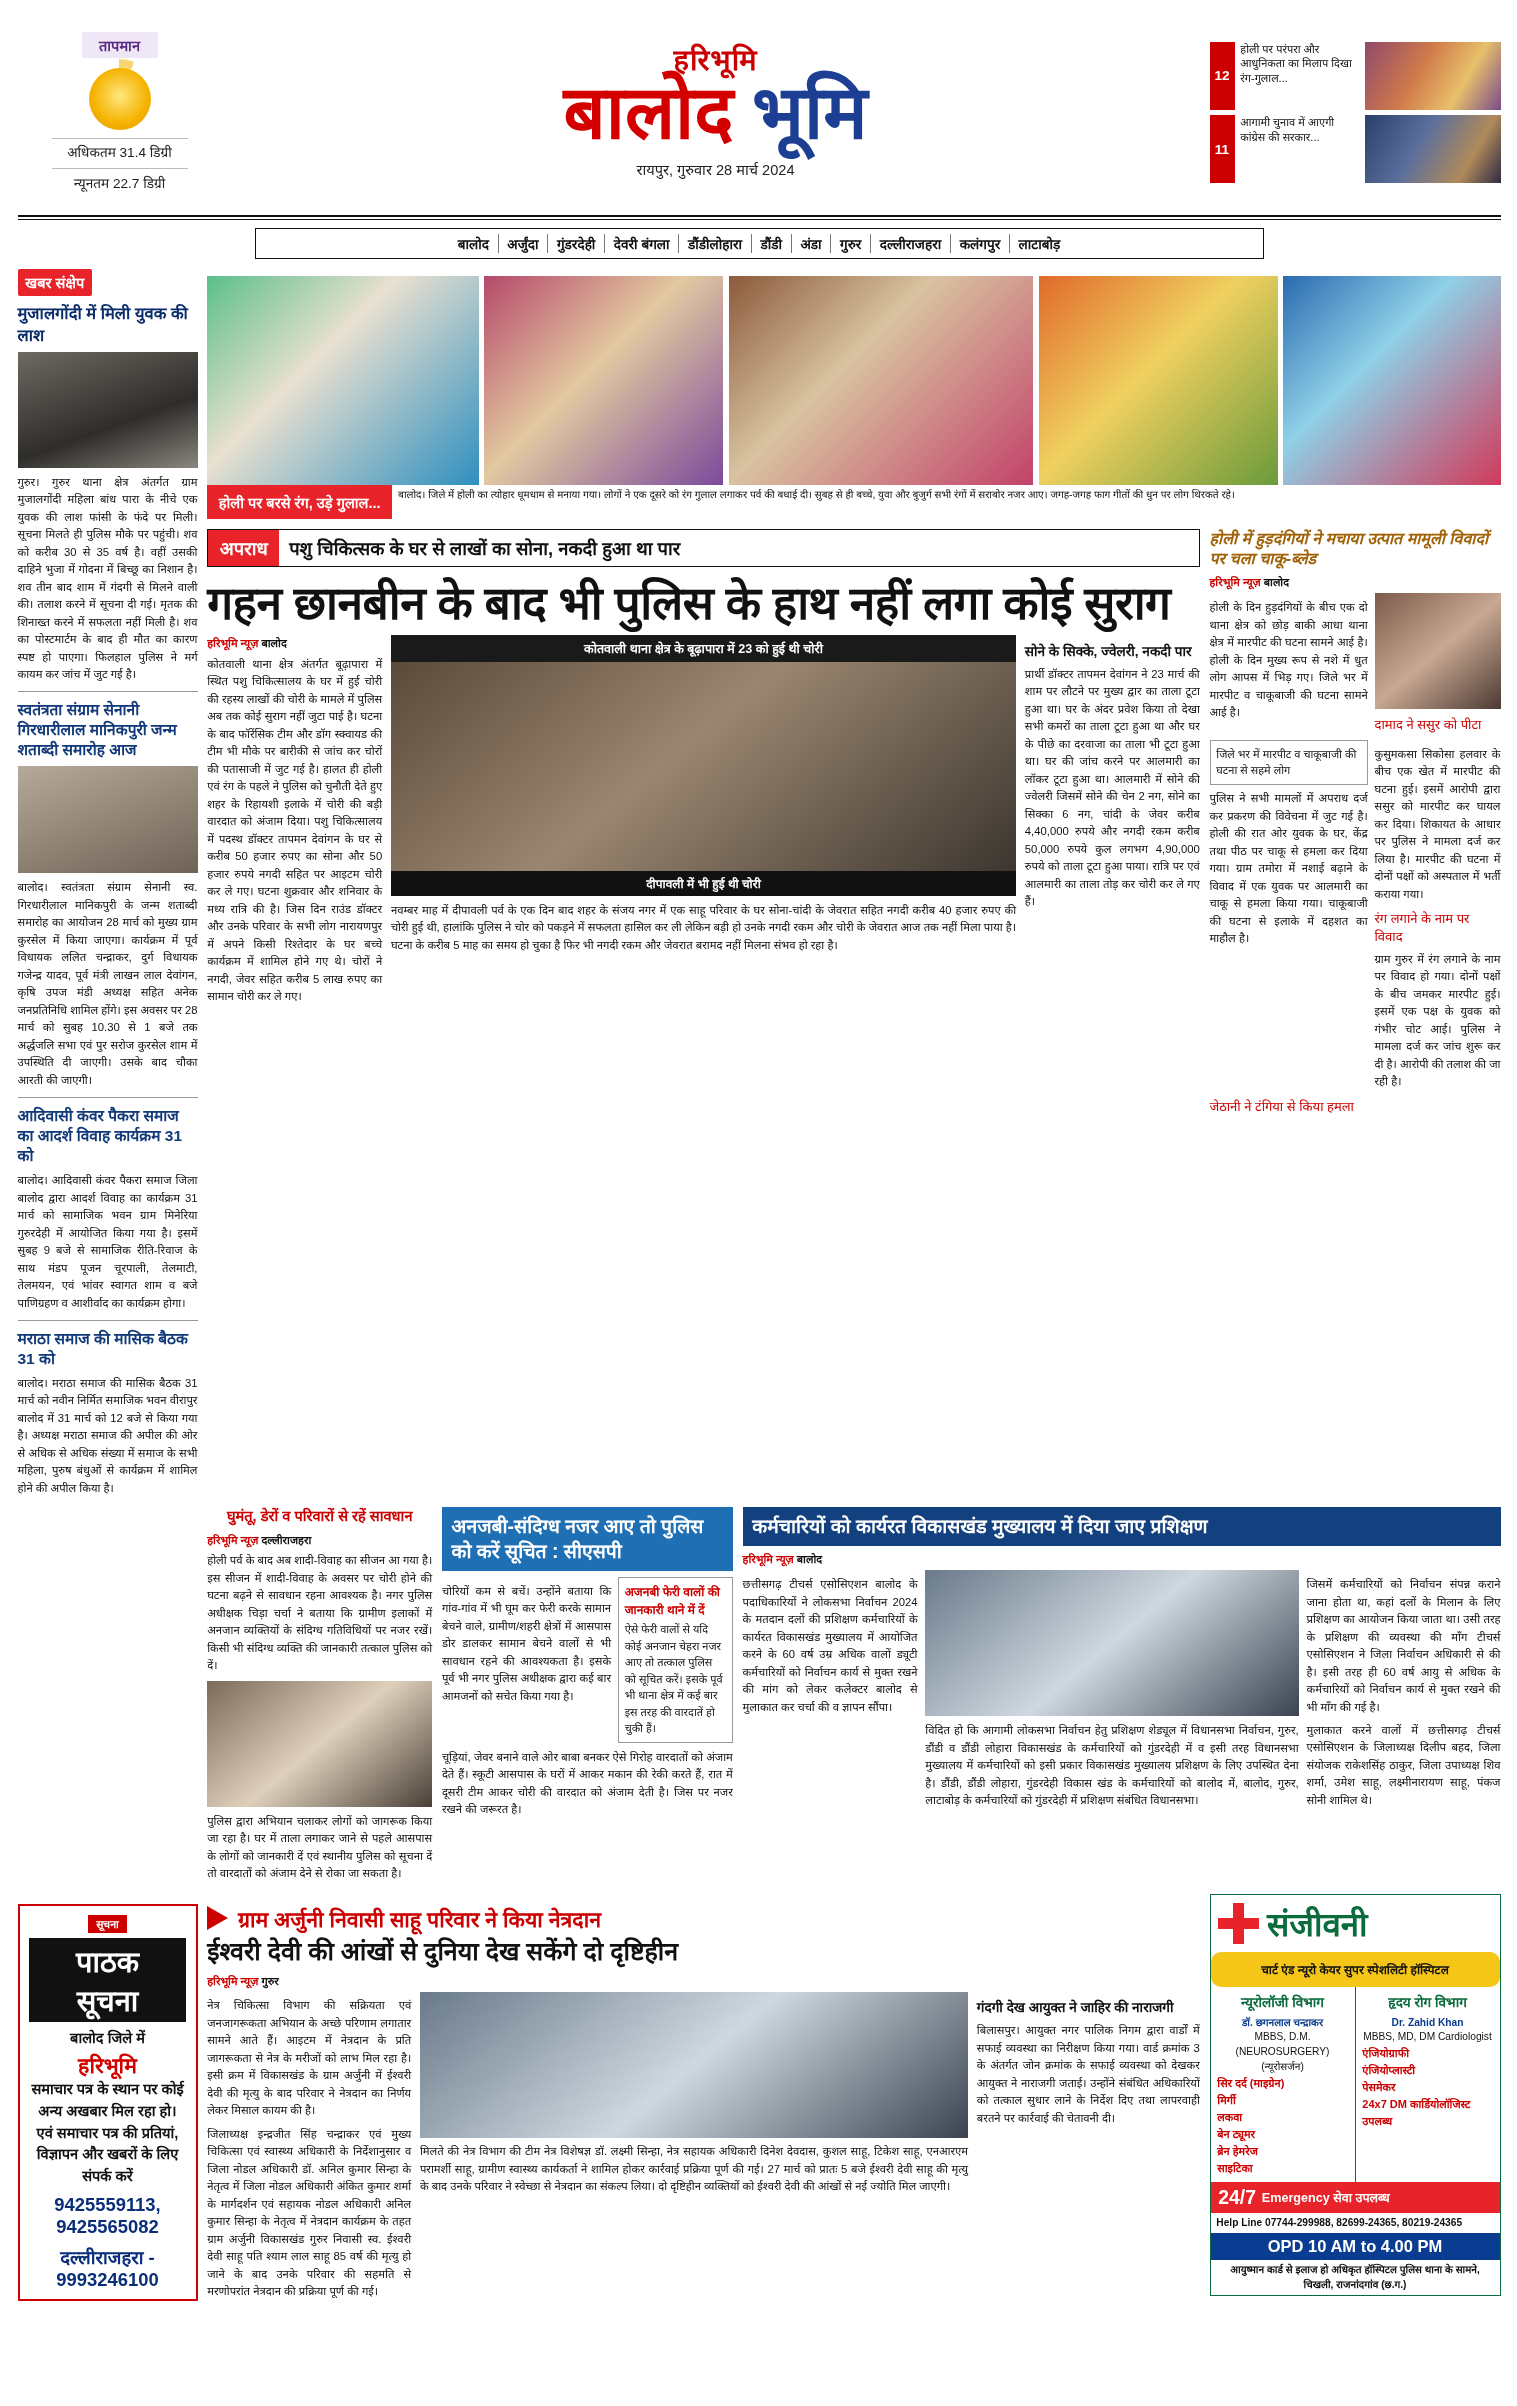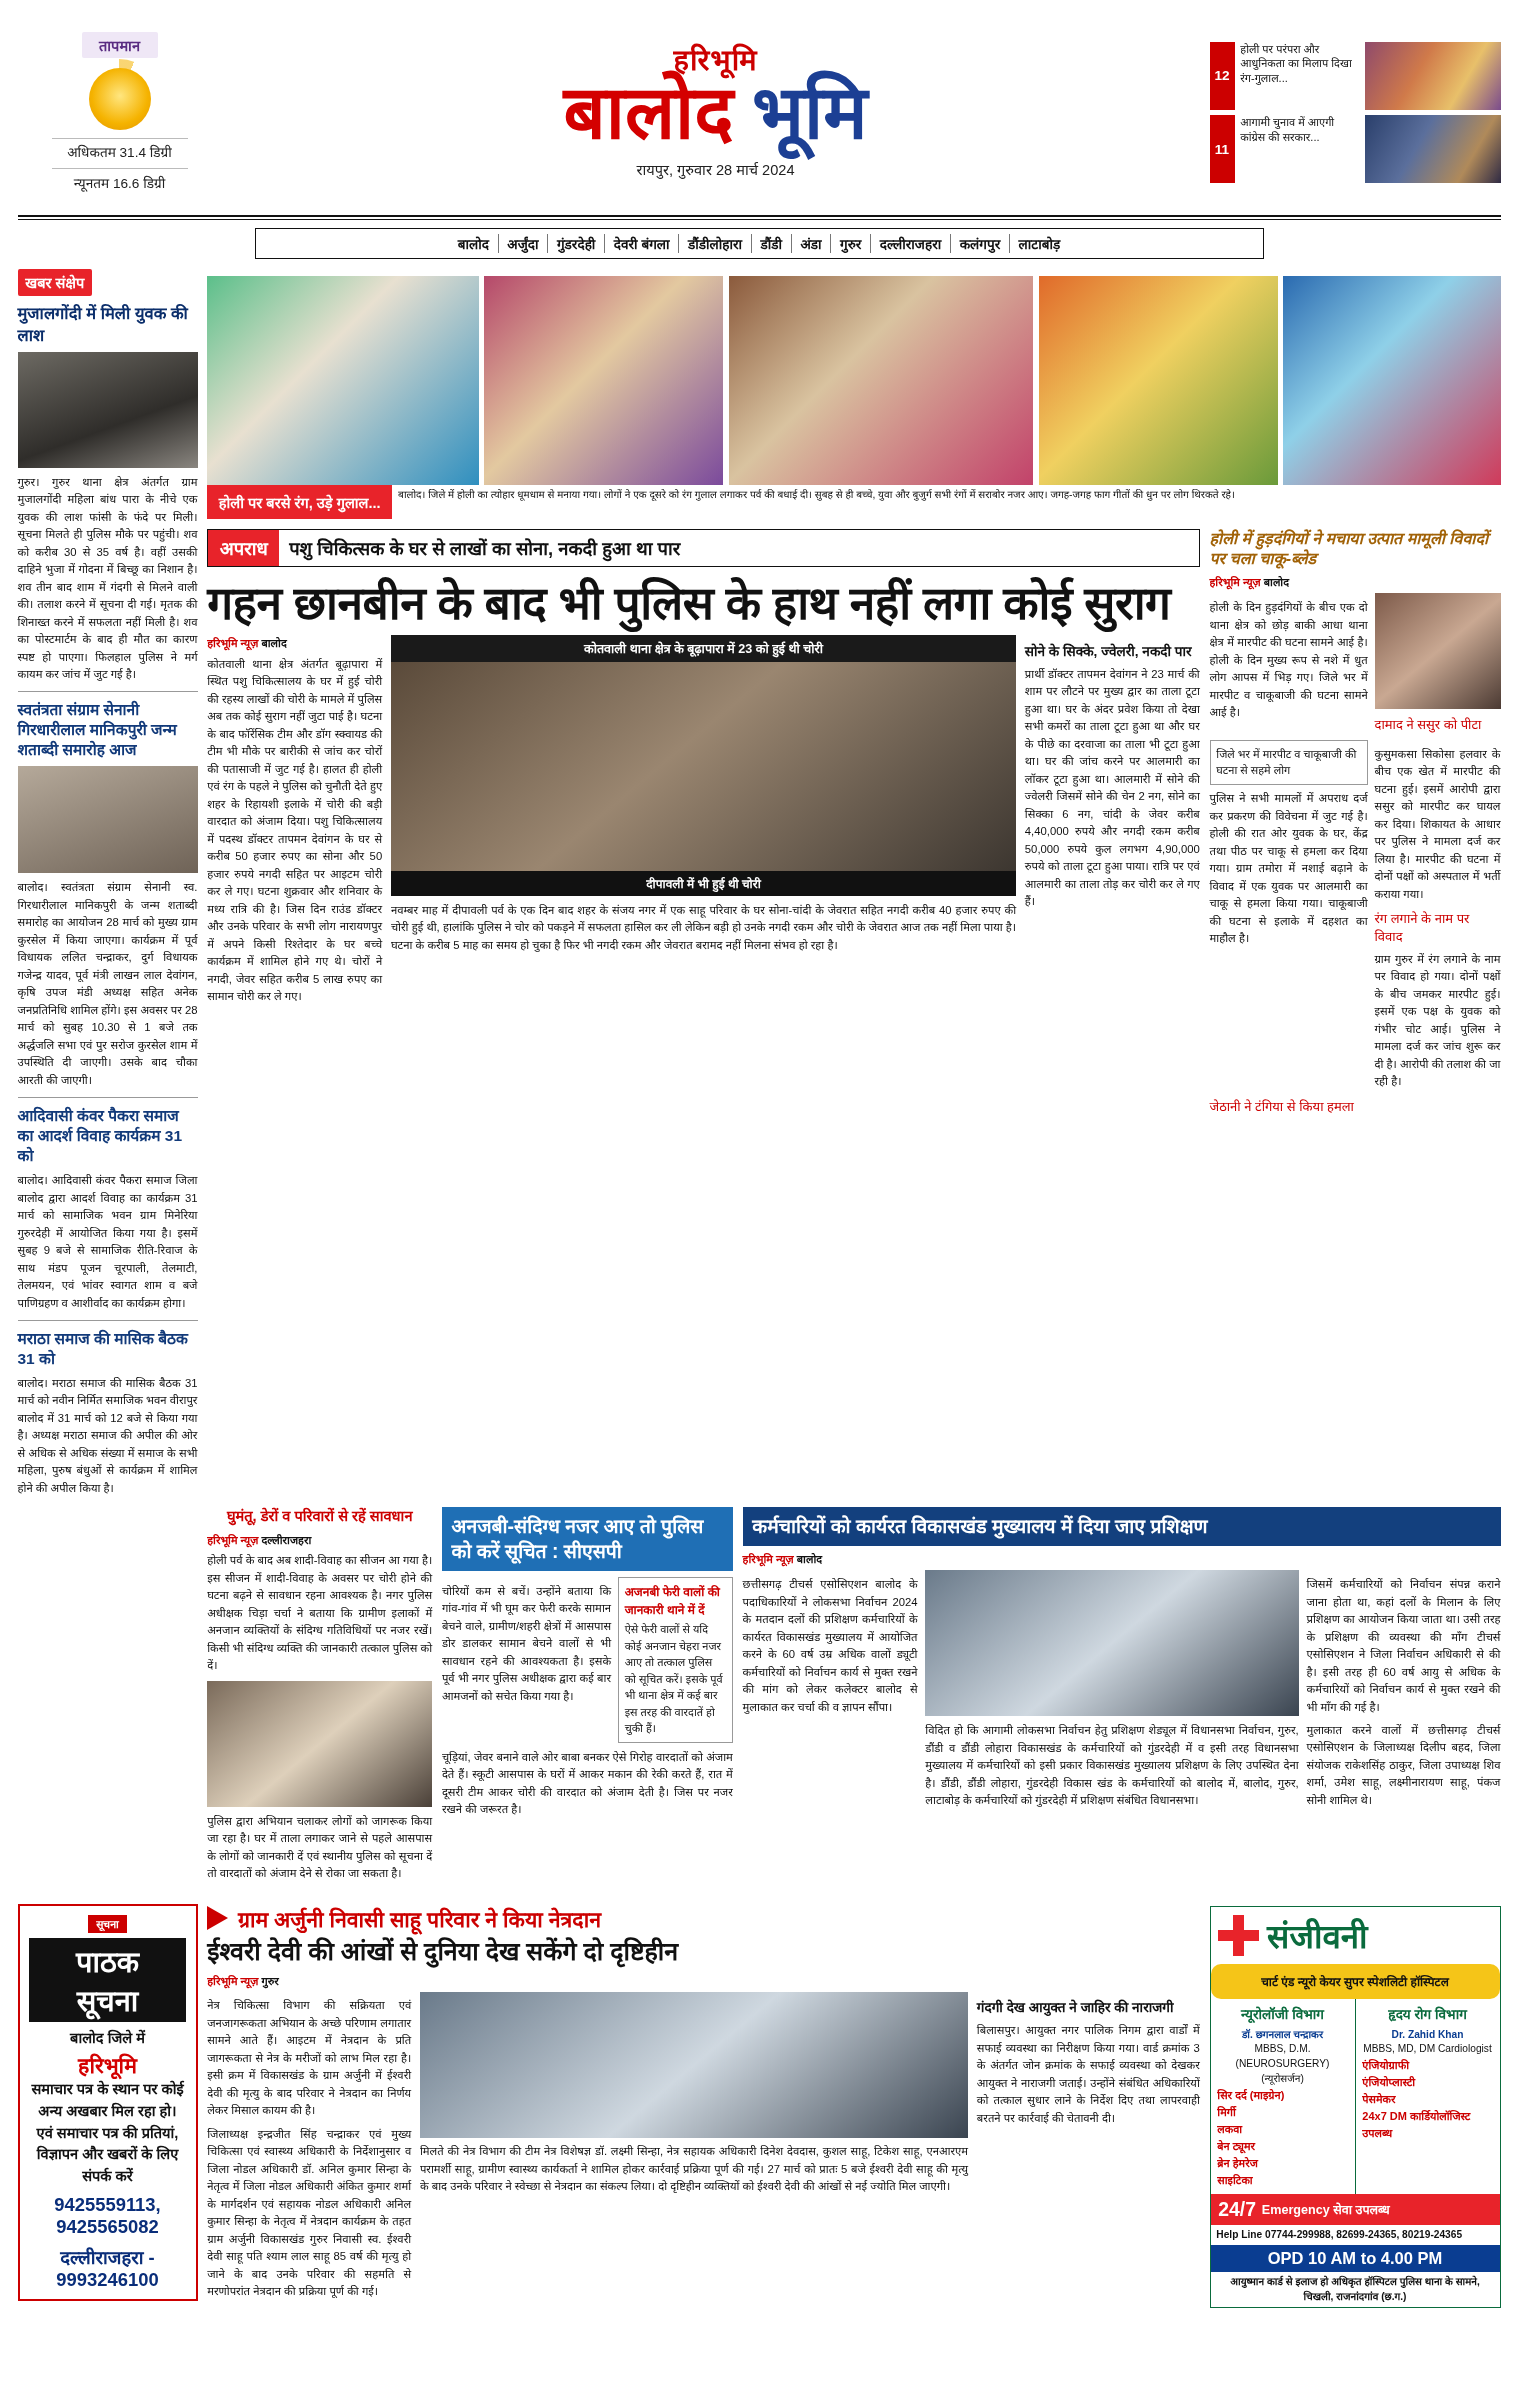--- a/index.html
+++ b/index.html
@@ -162,21 +162,21 @@
 
   
   .ad-reader { border:2.9px solid #c00; padding:7.8px 9.7px; text-align:center; margin-top:9.7px; }
   .ad-tag { background:#c00; color:#fff; font-size:10.7px; padding:1.9px 7.8px; display:inline-block; font-weight:bold;}
   .ad-title { font-size:29px; font-weight:bold; background:#111; color:#fff; padding:2.9px 13.6px; display:inline-block; margin:5.8px 0;}
   .ad-line { font-size:14.6px; font-weight:bold; line-height:1.5; }
   .ad-brand { color:#d40000; font-weight:bold; font-family:"Liberation Serif",serif; font-size:21.3px;}
   .ad-phone { font-size:18.4px; font-weight:bold; color:#0a2e7a; margin-top:5.8px; }
 
   
-  .ad-hosp { border:1.9px solid #0a6b3d; margin-top:12px; }
+  .ad-hosp { border:1.9px solid #0a6b3d; margin-top:0; }
   .ad-hosp-top { display:flex; align-items:center; gap:7.8px; padding:5.8px 7.8px; }
   .cross {
     width:41px;height:41px;position:relative;
   }
   .cross:before,.cross:after{content:"";position:absolute;background:#e8232a;}
   .cross:before{left:14.6px;top:0;width:11.6px;height:41px;}
   .cross:after{top:14.6px;left:0;height:11.6px;width:41px;}
   .hosp-name { font-size:33px; font-weight:bold; color:#0a6b3d; font-family:"Liberation Serif",serif;}
   .hosp-sub { background:#f5c518; color:#111; font-weight:bold; font-size:12px; text-align:center; padding:9px;border-radius:10px;}
   .hosp-cols { display:flex; }
@@ -193,21 +193,21 @@
 
 <div class="page">
 
   <div class="masthead">
     <div class="temp-box">
       <div class="temp-label">तापमान</div>
       <div class="sun"></div>
       <div class="temp-rule"></div>
       <div class="temp-line">अधिकतम 31.4 डिग्री</div>
       <div class="temp-rule"></div>
-      <div class="temp-line">न्यूनतम 16.6 डिग्री</div>
+      <div class="temp-line">न्यूनतम 22.7 डिग्री</div>
     </div>
 
     <div class="title-block">
       <div class="brand-top">हरिभूमि</div>
       <div class="brand-main">
         <span class="red">बालोद</span>
         <span class="blue">भूमि</span>
       </div>
       <div class="dateline">रायपुर, गुरुवार 28 मार्च 2024</div>
     </div>

